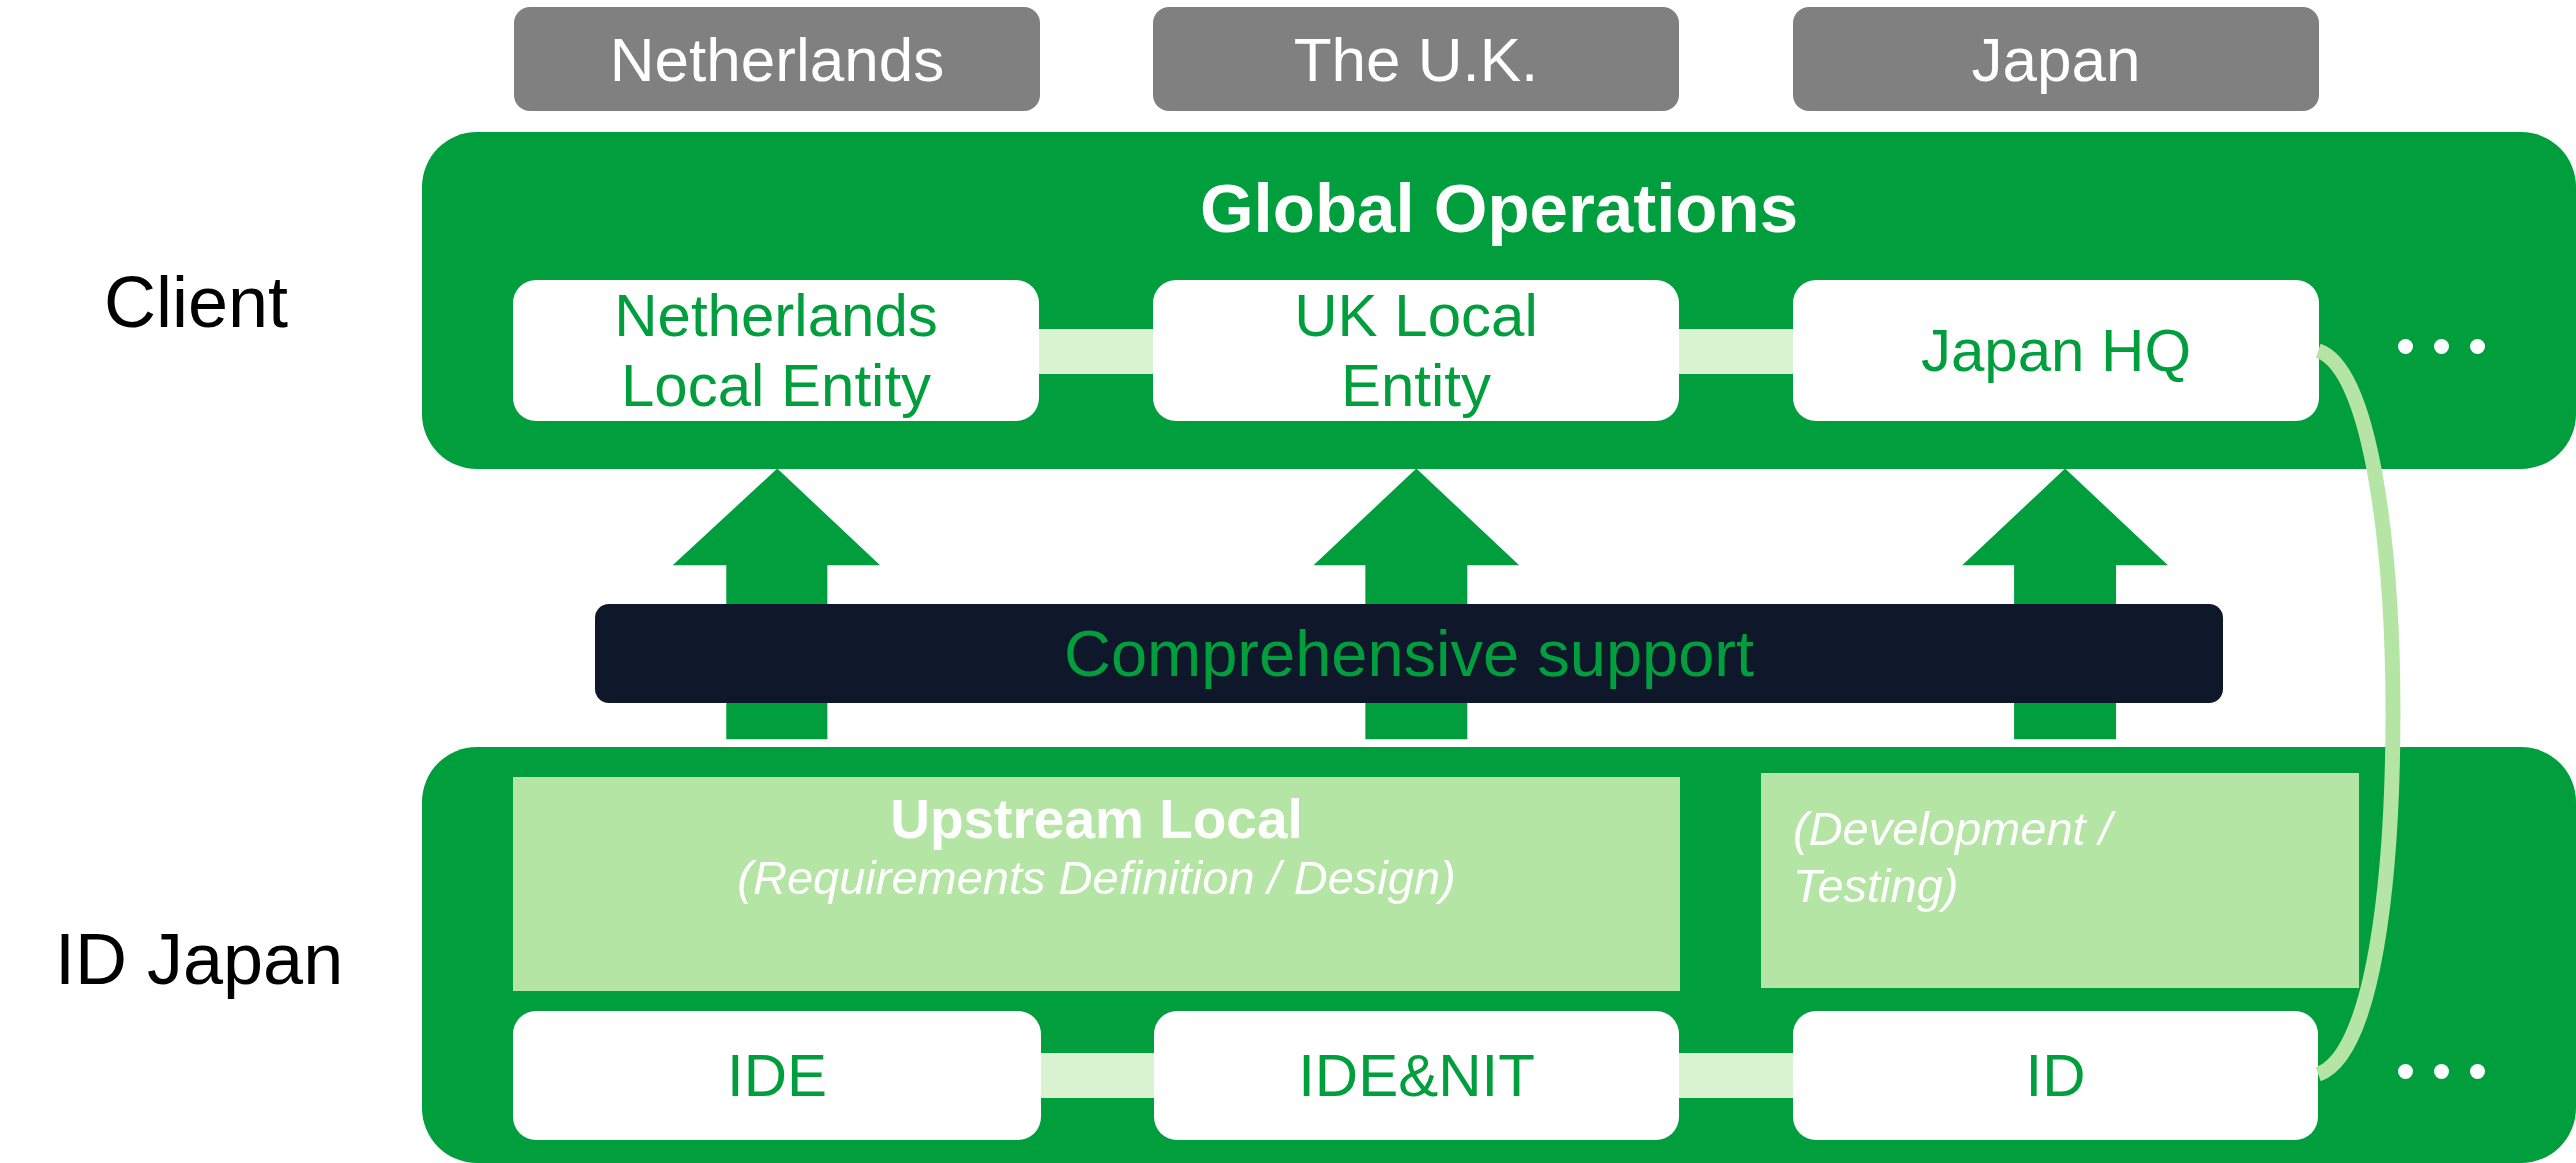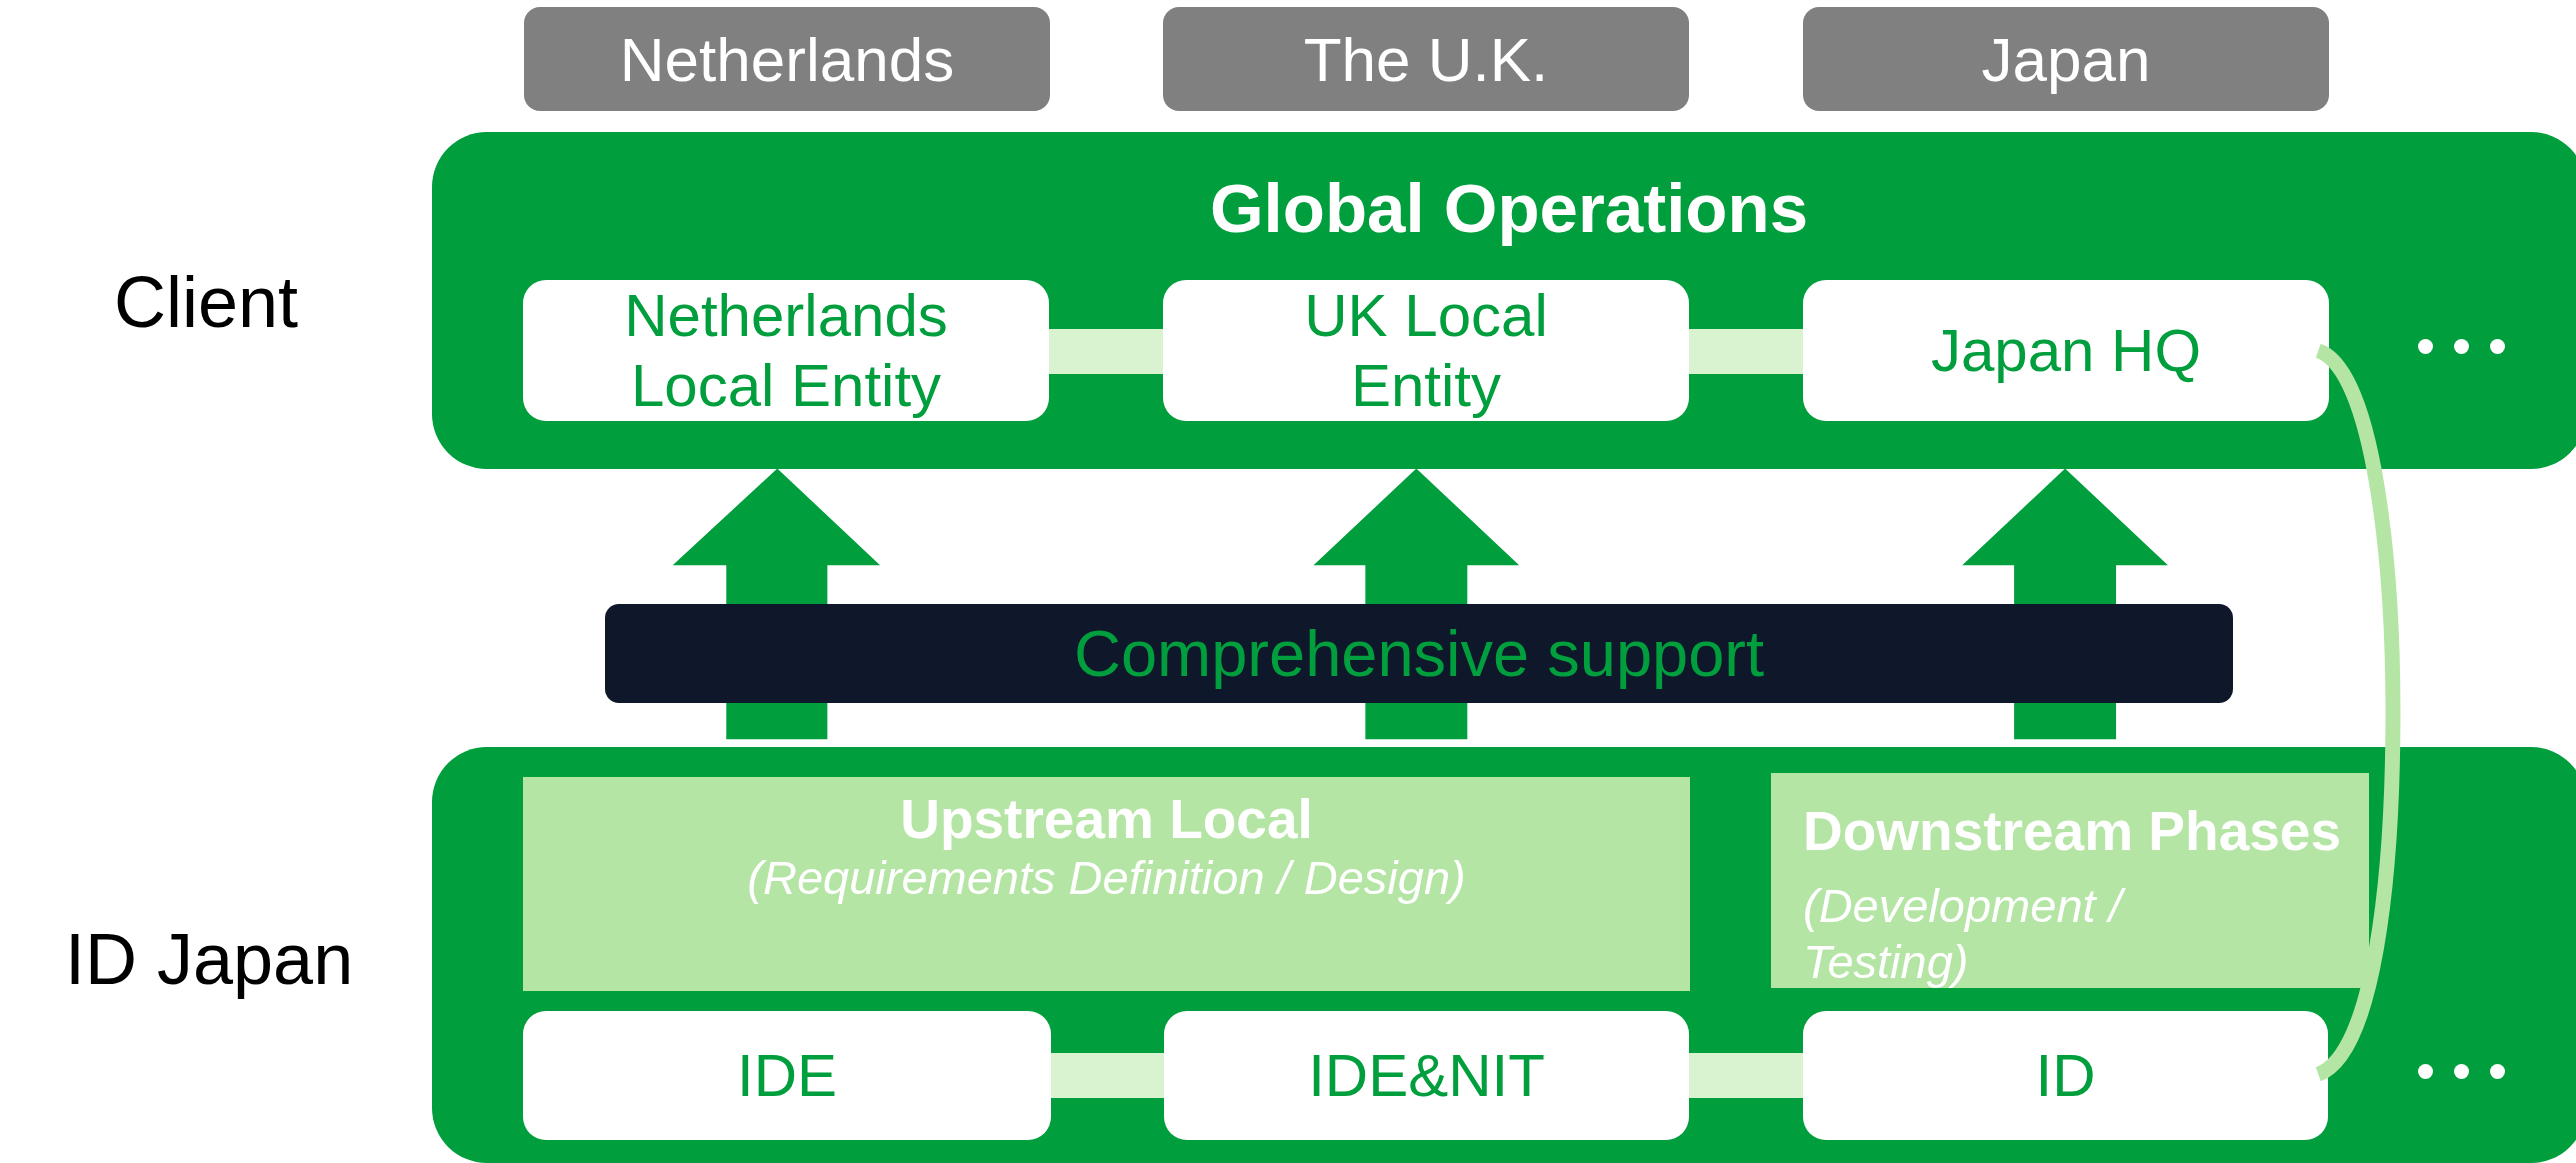--- a/index.html
+++ b/index.html
@@ -1,18 +1,18 @@
 <!DOCTYPE html>
 <html style="font-size:14px"><head>
 <meta charset="utf-8">
 <style>
   html, body { margin: 0; padding: 0; background: #ffffff; }
   body { width: 2576px; height: 1163px; position: relative; overflow: hidden;
          font-family: "Liberation Sans", "DejaVu Sans", sans-serif; }
-  .abs { position: absolute; box-sizing: border-box; margin-left: 10px; }
+  .abs { position: absolute; box-sizing: border-box; }
   .country { background: #808080; color: #ffffff; border-radius: 16px;
              display: flex; align-items: center; justify-content: center;
              font-size: 62px; top: 7px; height: 104px; width: 526px; }
   .side-label { color: #000000; font-size: 72px; line-height: 1; }
   .panel { background: #009e3d; border-radius: 55px; }
   .white-box { background: #ffffff; border-radius: 23px; color: #009e3d;
                display: flex; align-items: center; justify-content: center;
                text-align: center; font-size: 60px; line-height: 1.16; }
   .connector { background: #d9f2d0; }
   .phase-box { background: #b5e5a4; color: #ffffff; }
@@ -72,21 +72,20 @@
   </div>
 
 <div class="abs panel" style="left:422px; top:747px; width:2154px; height:416px;"></div>
 
 <div class="abs phase-box" style="left:513px; top:777px; width:1167px; height:214px; text-align:center; padding-top:12.3px;">
   <div class="phase-title">Upstream Local</div>
   <div class="phase-sub">(Requirements Definition / Design)</div>
 </div>
 
 <div class="abs phase-box" style="left:1761px; top:773px; width:598px; height:215px; padding:12.3px 0 0 32px; white-space:pre-line;">
-  <div class="phase-title">Downstream Phases</div>
   <div class="phase-sub">(Development /
 Testing)</div>
 </div>
 
 <div class="abs connector" style="left:1037px; top:1053px; width:119px; height:45px;"></div>
 <div class="abs connector" style="left:1675px; top:1053px; width:121px; height:45px;"></div>
 
 <div class="abs white-box" style="left:513px; top:1011px; width:528px; height:129px;">
     <span>IDE</span>
   </div>

